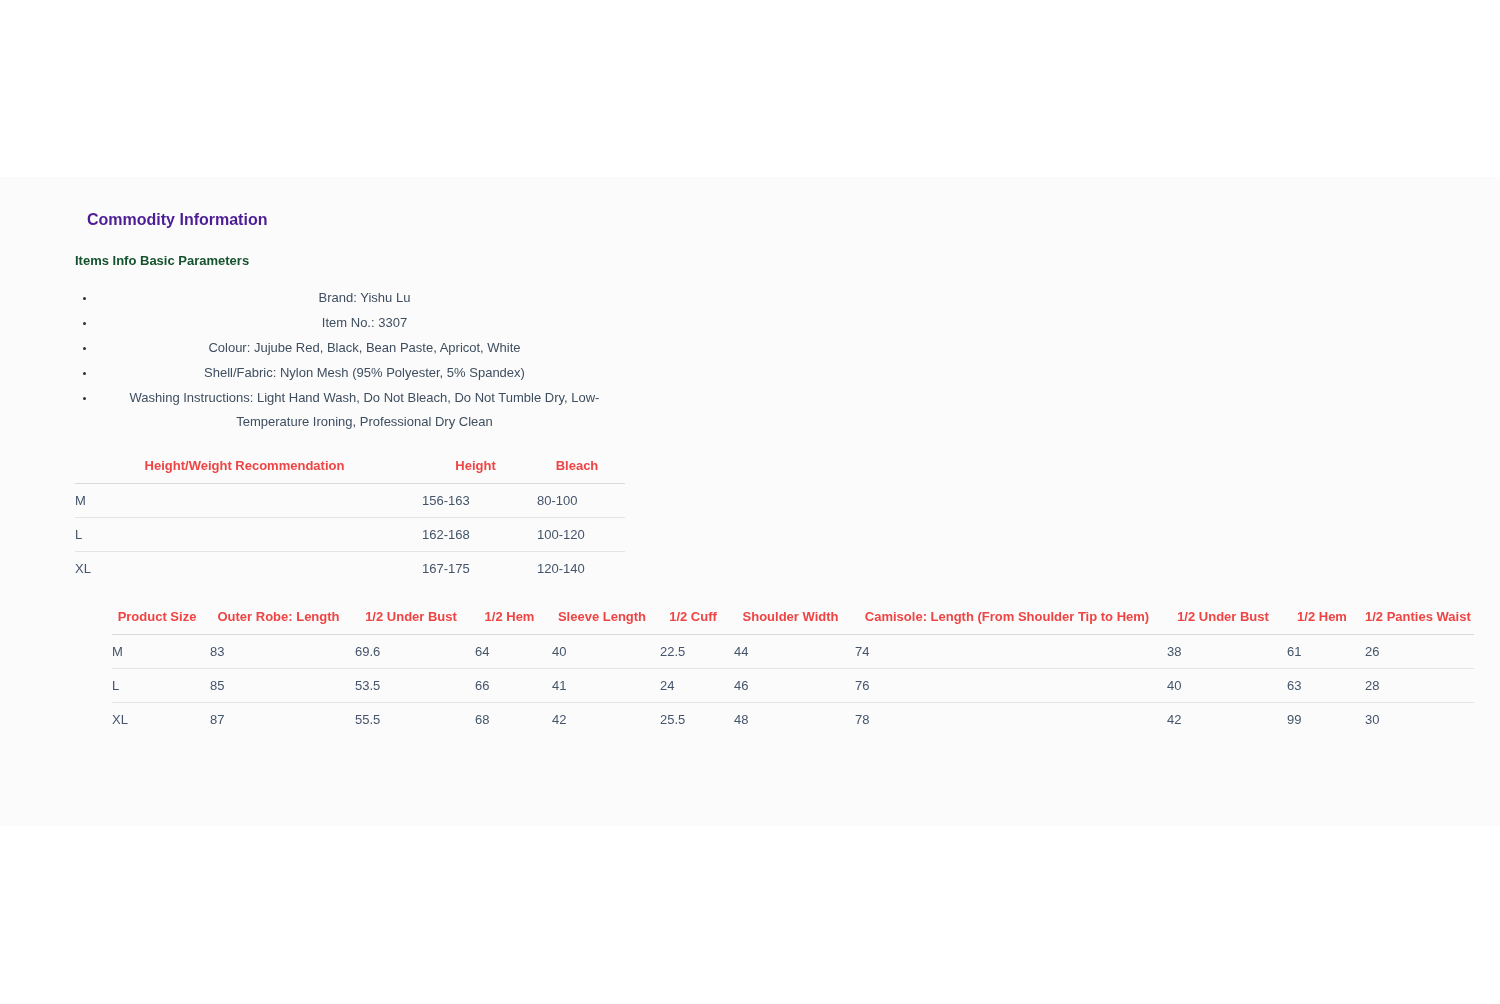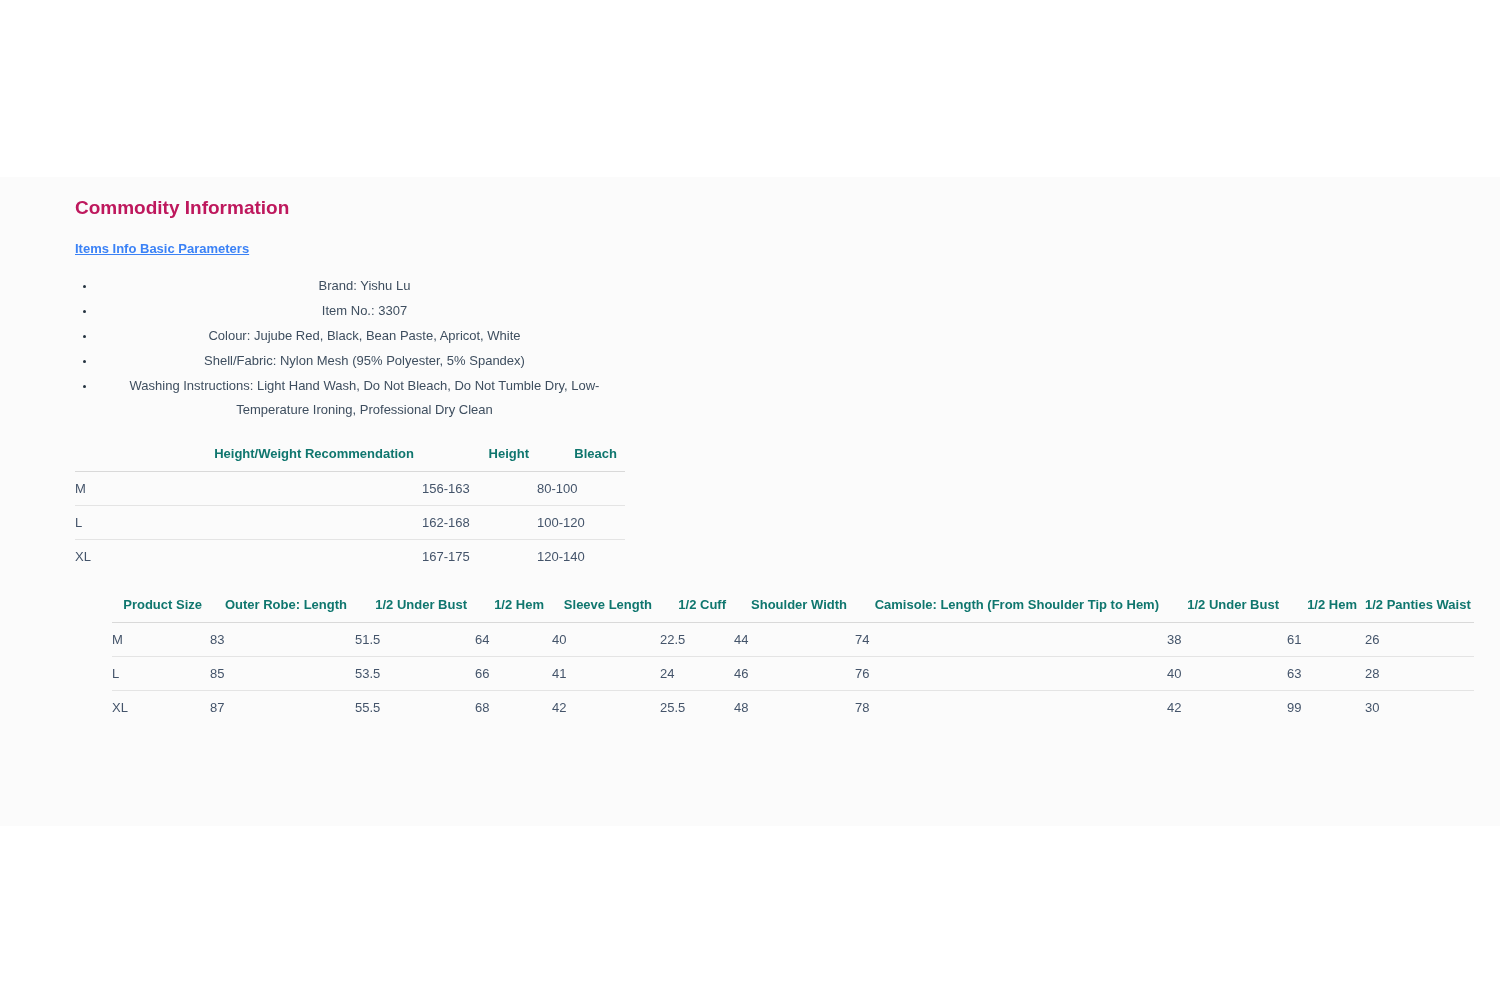--- a/index.html
+++ b/index.html
@@ -16,33 +16,32 @@
   .content-band {
     position: absolute;
     top: 177px;
     left: 0;
     width: 1500px;
     height: 649px;
     background: #fbfbfb;
     padding: 22px 63px 0 75px;
   }
   .section-heading {
-    font-size: 19px;
+    font-size: 16px;
     line-height: 18px;
     font-weight: bold;
-    color: #be185d;
-    margin: 0;
+    color: #4c1d95;
+    margin: 12px;
   }
   .sub-heading {
     font-size: 13px;
     line-height: 16px;
     font-weight: bold;
-    color: #3b82f6;
+    color: #14532d;
     margin: 24px 0 0 0;
-    text-decoration: underline;
   }
   ul.param-list {
     margin: 17px 0 0 0;
     padding: 0 0 0 21px;
     width: 555px;
     font-size: 13px;
     line-height: 24px;
     color: #3e4e5f;
     text-align: center;
   }
@@ -55,23 +54,23 @@
   .heading-size-table { margin-top: 40px; }
   table {
     border-collapse: collapse;
     table-layout: fixed;
     font-size: 13px;
     margin-top: 24px;
   }
   table.size-rec { width: 550px; }
   table.size-full { width: 1362px; margin-left: 37px; }
   th {
-    text-align: right;
+    text-align: center;
     font-weight: bold;
-    color: #0f766e;
+    color: #ef4444;
     padding: 0 8px 10px 0;
     border-bottom: 1px solid #d9d9d9;
     white-space: nowrap;
     overflow: hidden;
   }
   td {
     padding: 9px 8px 9px 0;
     border-bottom: 1px solid #e4e4e4;
     color: #44546a;
     white-space: nowrap;
@@ -172,21 +171,21 @@
           <th>Camisole: Length (From Shoulder Tip to Hem)</th>
           <th>1/2 Under Bust</th>
           <th>1/2 Hem</th>
           <th>1/2 Panties Waist</th>
         </tr>
       </thead>
       <tbody>
         <tr>
           <td>M</td>
           <td>83</td>
-          <td>51.5</td>
+          <td>69.6</td>
           <td>64</td>
           <td>40</td>
           <td>22.5</td>
           <td>44</td>
           <td>74</td>
           <td>38</td>
           <td>61</td>
           <td>26</td>
         </tr>
         <tr>

